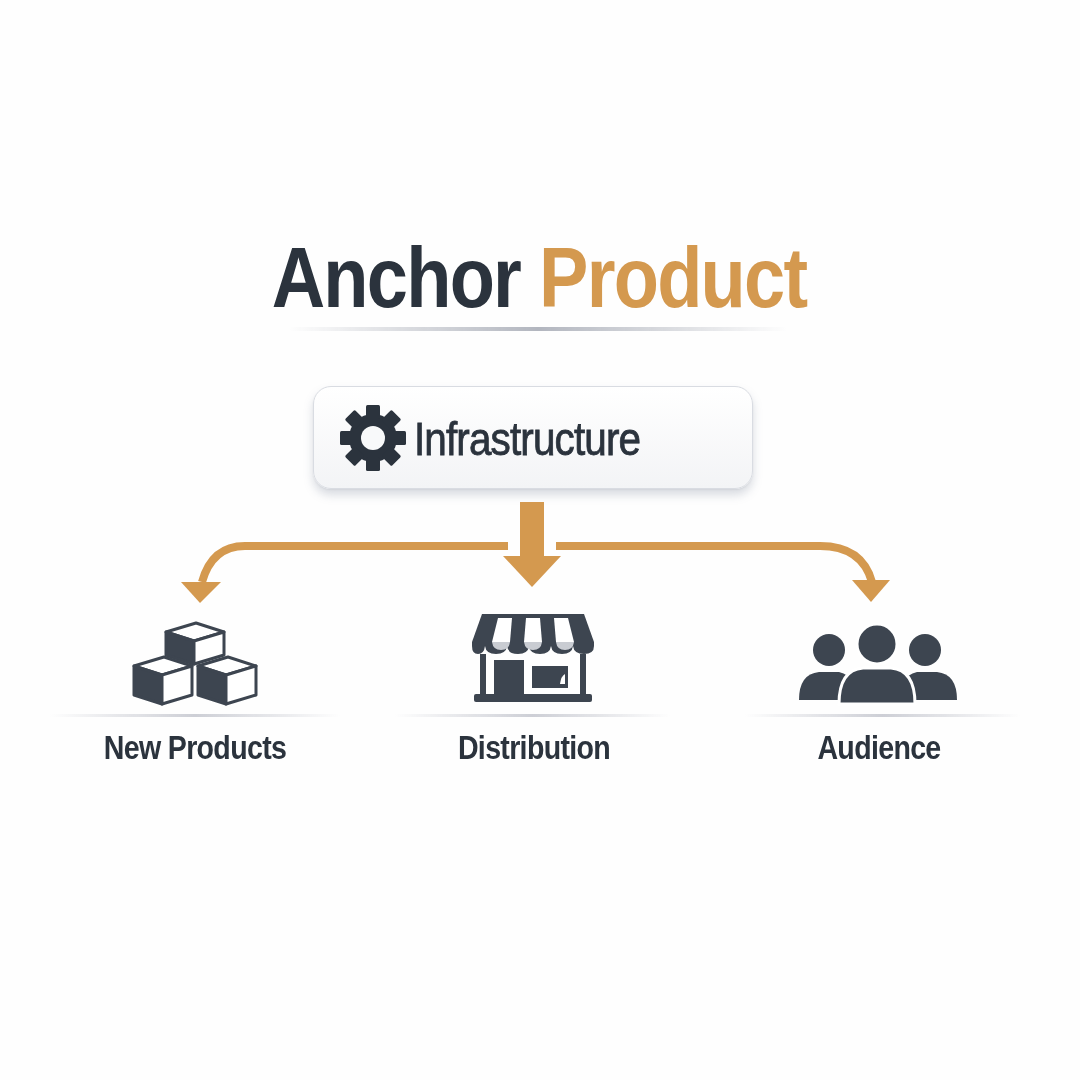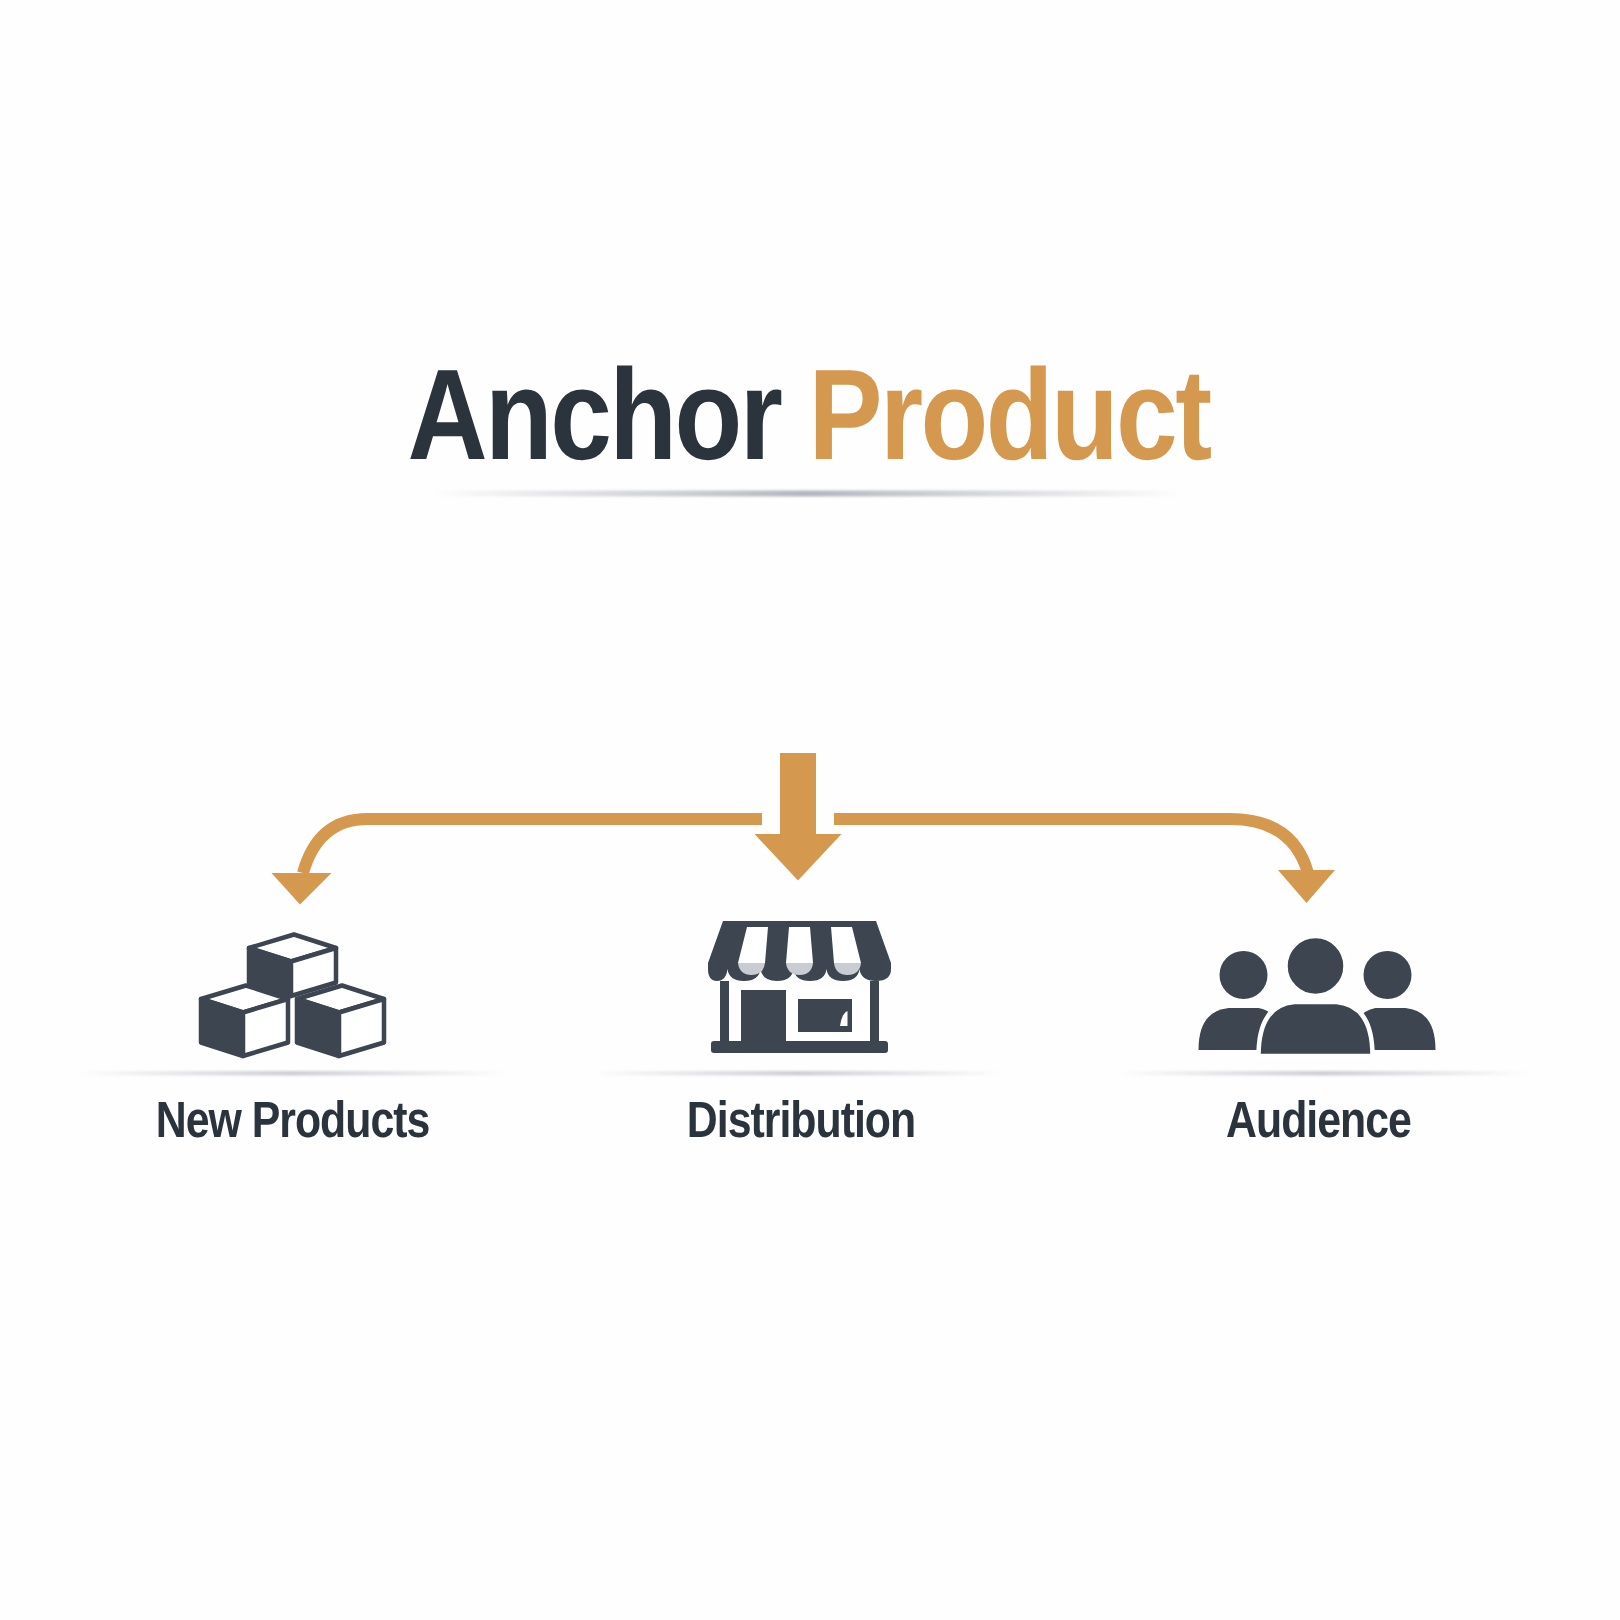--- a/index.html
+++ b/index.html
@@ -69,20 +69,39 @@
 <body>
 
 <div class="stage">
 
   <div class="title">
     <span class="dark">Anchor</span>
     <span class="accent">Product</span>
   </div>
   <div class="title-rule"></div>
 
+  <div class="infra-box">
+    <svg class="infra-gear" viewBox="-33 -33 66 66">
+      <g fill="#2b333d">
+        <circle r="24"></circle>
+        <g>
+          <rect x="-7" y="-33" width="14" height="14" rx="1.5"></rect>
+          <rect x="-7" y="-33" width="14" height="14" rx="1.5" transform="rotate(45)"></rect>
+          <rect x="-7" y="-33" width="14" height="14" rx="1.5" transform="rotate(90)"></rect>
+          <rect x="-7" y="-33" width="14" height="14" rx="1.5" transform="rotate(135)"></rect>
+          <rect x="-7" y="-33" width="14" height="14" rx="1.5" transform="rotate(180)"></rect>
+          <rect x="-7" y="-33" width="14" height="14" rx="1.5" transform="rotate(225)"></rect>
+          <rect x="-7" y="-33" width="14" height="14" rx="1.5" transform="rotate(270)"></rect>
+          <rect x="-7" y="-33" width="14" height="14" rx="1.5" transform="rotate(315)"></rect>
+        </g>
+      </g>
+      <circle r="12" fill="#f8f9fa"></circle>
+    </svg>
+    <div class="infra-label">Infrastructure</div>
+  </div>
 
   <svg class="arrows" width="1080" height="1080" viewBox="0 0 1080 1080">
     <g fill="none" stroke="#d4994f" stroke-width="8" stroke-linecap="butt">
       <path d="M508 546 H245 Q212 546 202 582"></path>
       <path d="M556 546 H820 Q862 546 872 582"></path>
     </g>
     <g fill="#d4994f">
       <polygon points="181,582 221,582 200,603"></polygon>
       <polygon points="852,580 890,580 871,602"></polygon>
       <rect x="520" y="502" width="24" height="55"></rect>

